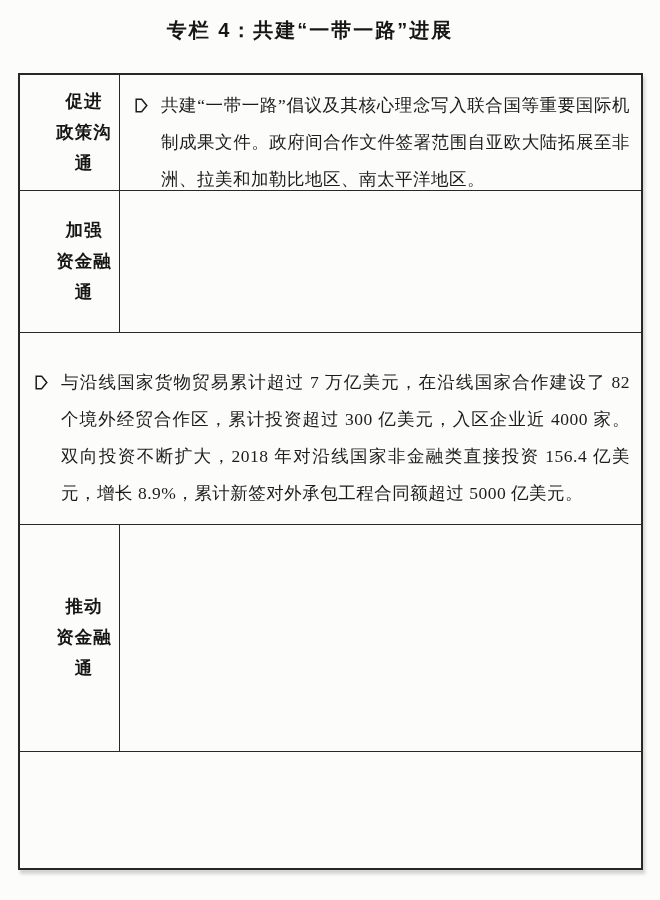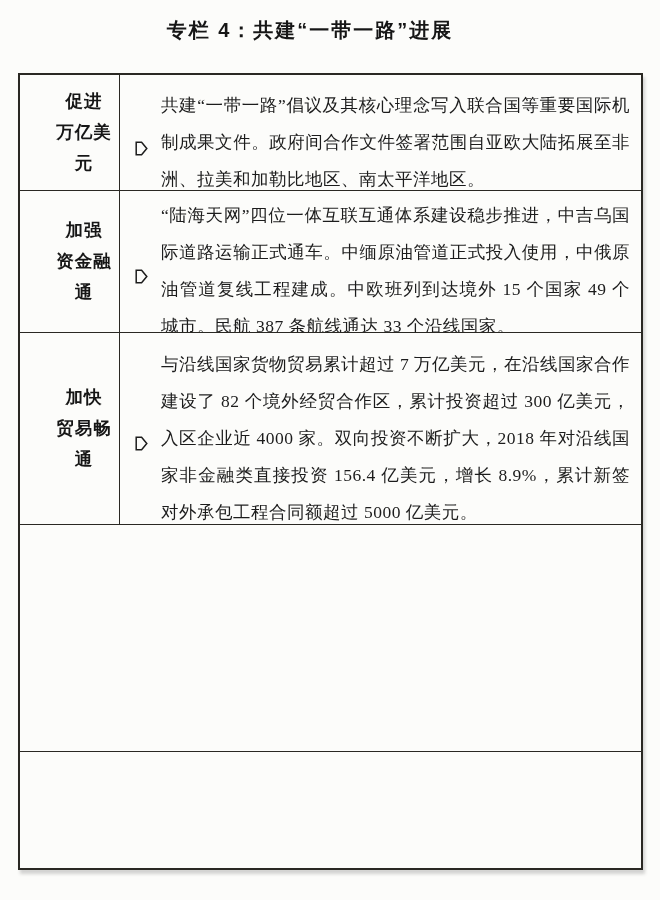--- a/index.html
+++ b/index.html
@@ -56,21 +56,21 @@
   }
   .content-cell {
     flex: 1 1 auto;
     display: flex;
     align-items: center;
     padding: 0 11px 0 15px;
     overflow: hidden;
   }
   .content-inner {
     display: flex;
-    align-items: center;
+    align-items: flex-start;
     width: 100%;
     margin-top: 20px;
   }
   .bullet {
     flex: 0 0 auto;
     margin: 11px 13px 0 0;
     display: inline-flex;
   }
   .content-text {
     margin: 0;
@@ -88,68 +88,58 @@
 
 <div class="page">
 
   <h1 class="doc-title">专栏 4：共建“一带一路”进展</h1>
 
   <section class="panel-table">
 
     <div class="row row-0">
       <div class="label-cell">
         <span>促进</span>
-        <span>万亿美元</span>
+        <span>政策沟通</span>
       </div>
       <div class="content-cell">
         <div class="content-inner">
           <span class="bullet">
             <svg width="13" height="15" viewBox="0 0 13 15">
                 <path d="M1.2 1.2 L6.6 1.2 L11.8 7.5 L6.6 13.8 L1.2 13.8 Z" fill="none" stroke="#1c1c1c" stroke-width="1.5"></path>
               </svg>
           </span>
           <p class="content-text">共建“一带一路”倡议及其核心理念写入联合国等重要国际机制成果文件。政府间合作文件签署范围自亚欧大陆拓展至非洲、拉美和加勒比地区、南太平洋地区。</p>
         </div>
       </div>
     </div>
 
     <div class="row row-1">
       <div class="label-cell">
         <span>加强</span>
         <span>资金融通</span>
       </div>
-      <div class="content-cell">
-        <div class="content-inner">
-          <span class="bullet">
-            <svg width="13" height="15" viewBox="0 0 13 15">
-                <path d="M1.2 1.2 L6.6 1.2 L11.8 7.5 L6.6 13.8 L1.2 13.8 Z" fill="none" stroke="#1c1c1c" stroke-width="1.5"></path>
-              </svg>
-          </span>
-          <p class="content-text">“陆海天网”四位一体互联互通体系建设稳步推进，中吉乌国际道路运输正式通车。中缅原油管道正式投入使用，中俄原油管道复线工程建成。中欧班列到达境外 15 个国家 49 个城市。民航 387 条航线通达 33 个沿线国家。</p>
-        </div>
-      </div>
     </div>
 
     <div class="row row-2">
-      <div class="label-cell">
-        <span>加快</span>
-        <span>贸易畅通</span>
-      </div>
       <div class="content-cell">
         <div class="content-inner">
           <span class="bullet">
             <svg width="13" height="15" viewBox="0 0 13 15">
                 <path d="M1.2 1.2 L6.6 1.2 L11.8 7.5 L6.6 13.8 L1.2 13.8 Z" fill="none" stroke="#1c1c1c" stroke-width="1.5"></path>
               </svg>
           </span>
           <p class="content-text">与沿线国家货物贸易累计超过 7 万亿美元，在沿线国家合作建设了 82 个境外经贸合作区，累计投资超过 300 亿美元，入区企业近 4000 家。双向投资不断扩大，2018 年对沿线国家非金融类直接投资 156.4 亿美元，增长 8.9%，累计新签对外承包工程合同额超过 5000 亿美元。</p>
         </div>
       </div>
     </div>
 
     <div class="row row-3">
+      <div class="label-cell">
+        <span>推动</span>
+        <span>资金融通</span>
+      </div>
     </div>
 
     <div class="row row-4">
     </div>
 
   </section>
 </div>
 
 </body></html>

